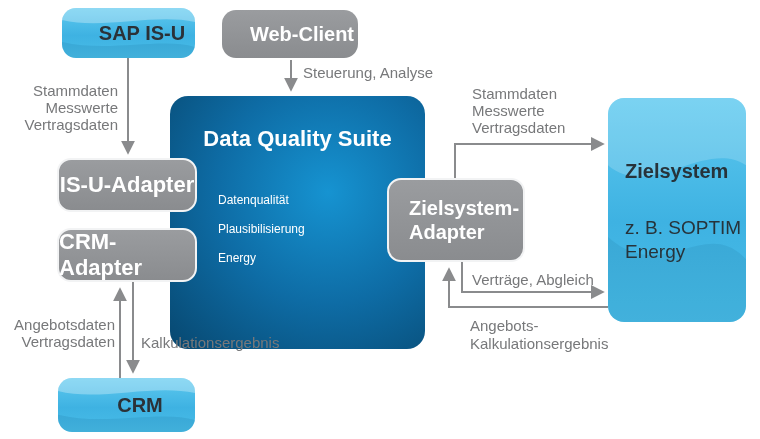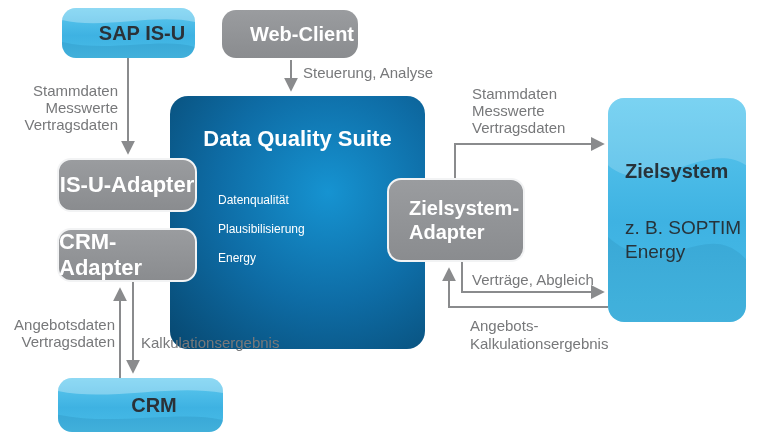--- a/index.html
+++ b/index.html
@@ -111,21 +111,21 @@
     </div>
   </div>
 
   <div class="node gray adapter" style="left:387px;top:178px;width:138px;height:84px;">
     <div class="zsa-lines">
       <div>Zielsystem-</div>
       <div>Adapter</div>
     </div>
   </div>
 
-  <div class="node cyan" style="left:58px;top:378px;width:165px;height:54px;">
+  <div class="node cyan" style="left:58px;top:378px;width:137px;height:54px;">
     <svg class="wave" viewBox="0 0 100 100" preserveAspectRatio="none">
       <path d="M0,0 H100 V28 C70,10 30,44 0,24 Z" fill="rgba(255,255,255,0.30)"></path>
       <path d="M0,100 V68 C35,90 75,58 100,78 V100 Z" fill="rgba(8,80,120,0.12)"></path>
     </svg>
     <div class="node-label dark-text">CRM</div>
   </div>
 
   <div class="edge-label right-align" style="right:642px;top:82px;">
     <div>Stammdaten</div>
     <div>Messwerte</div>

